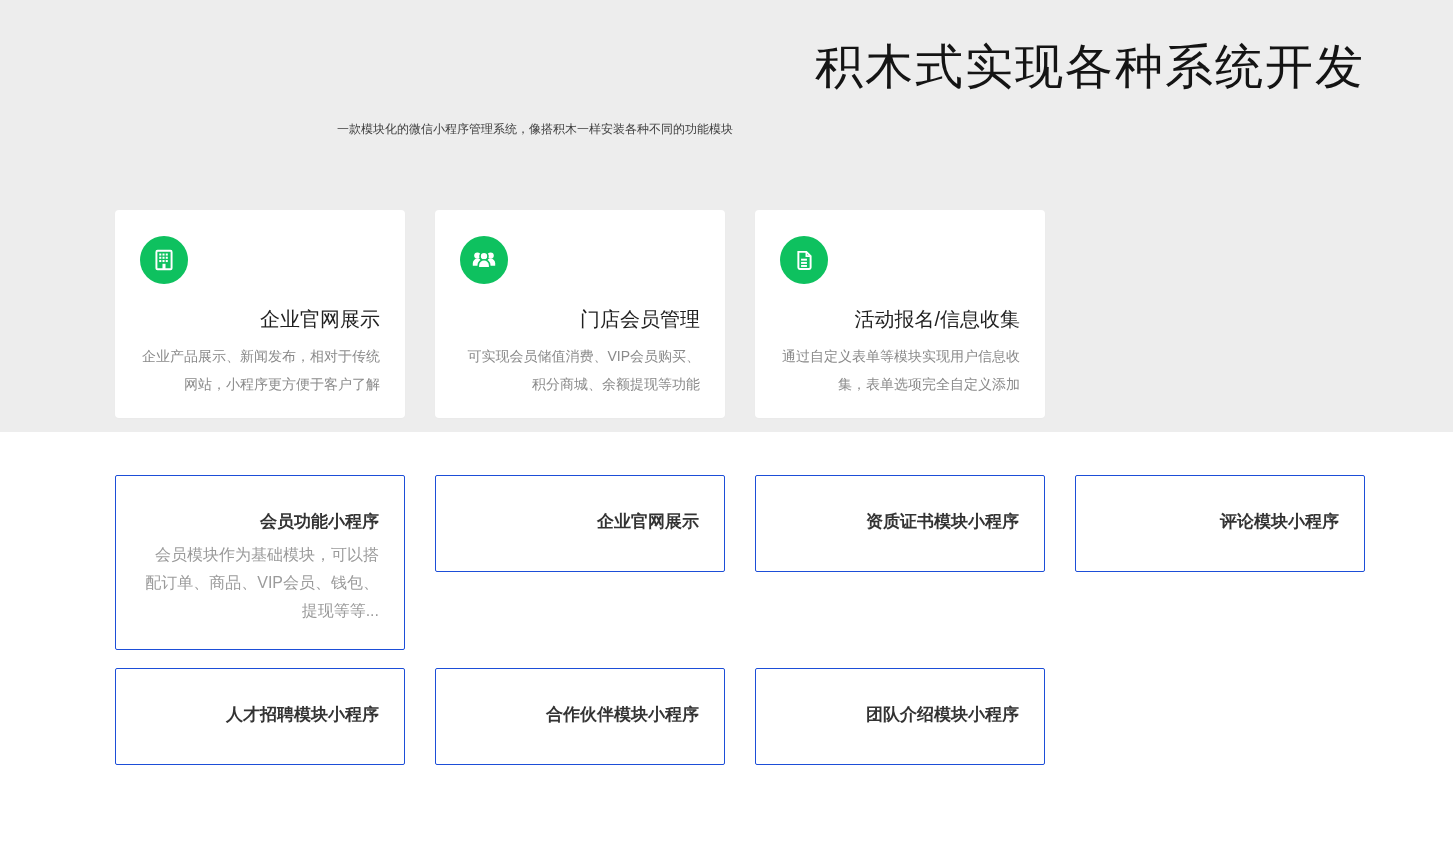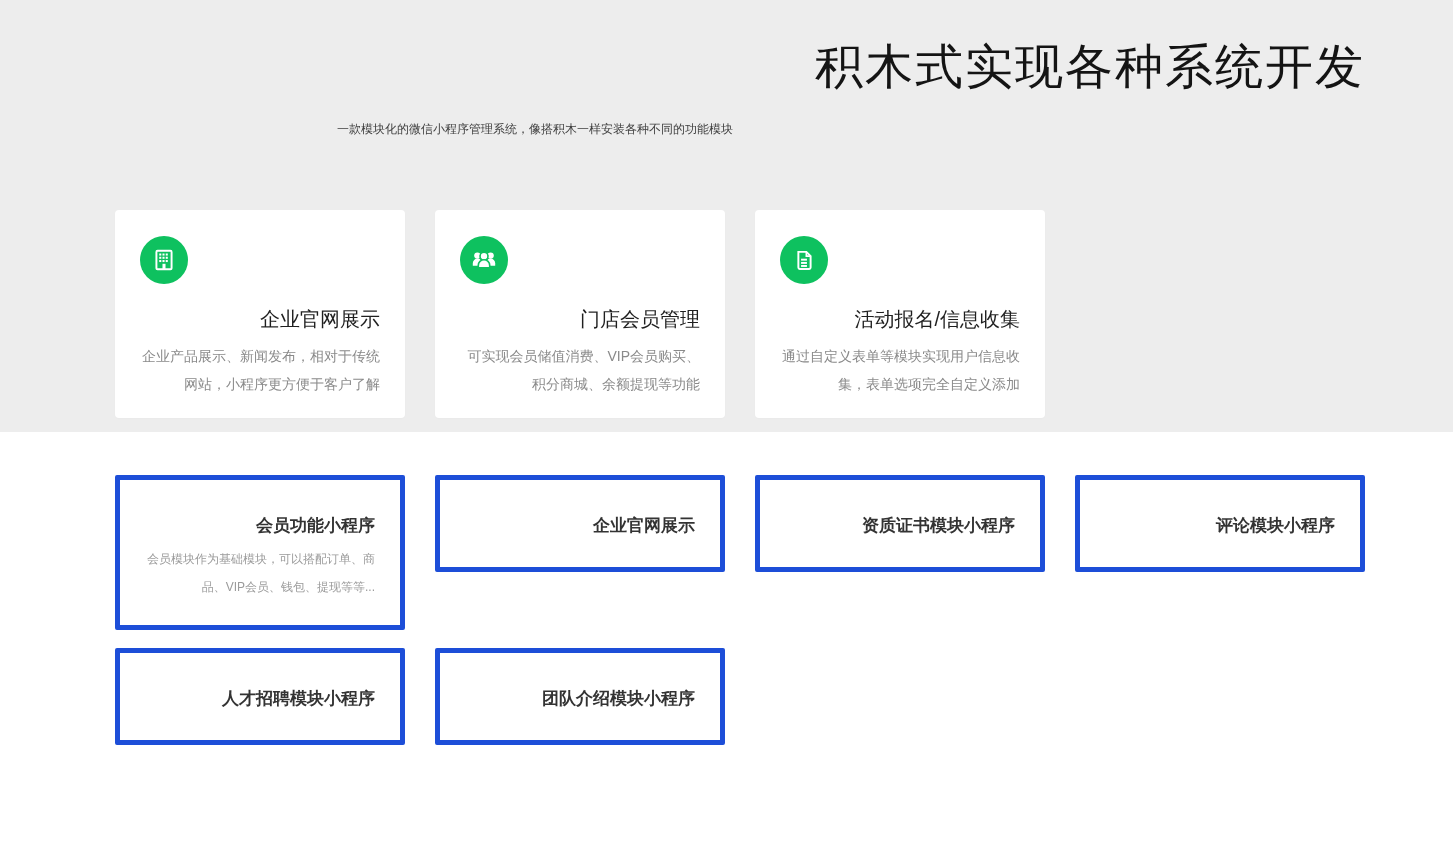--- a/index.html
+++ b/index.html
@@ -77,35 +77,35 @@
   }
   .module-grid {
     display: grid;
     grid-template-columns: repeat(4, 1fr);
     column-gap: 30px;
     row-gap: 18px;
     align-items: start;
   }
   .module-card {
     background: #ffffff;
-    border: 5px solid #1d4ed8;
+    border: 1px solid #1d4ed8;
     border-radius: 2px;
     padding: 35px 25px 24px 25px;
     min-height: 97px;
     cursor: pointer;
   }
   .module-card .m-title {
     font-size: 17px;
     font-weight: 700;
     color: #333333;
     line-height: 21px;
   }
   .module-card .m-desc {
     margin-top: 9px;
-    font-size: 12px;
+    font-size: 16px;
     line-height: 28px;
     color: #9b9b9b;
   }
 </style>
 </head>
 <body>
 
 <section class="hero">
   <div class="container">
     <h1>积木式实现各种系统开发</h1>
@@ -192,20 +192,24 @@
 
   <div class="module-card">
     <div class="m-title">评论模块小程序</div>
   </div>
 
   <div class="module-card">
     <div class="m-title">人才招聘模块小程序</div>
 
   </div>
 
+  <div class="module-card">
+    <div class="m-title">合作伙伴模块小程序</div>
+
+  </div>
 
   <div class="module-card">
     <div class="m-title">团队介绍模块小程序</div>
 
   </div>
 </div>
   </div>
 </section>
 
 </body></html>

